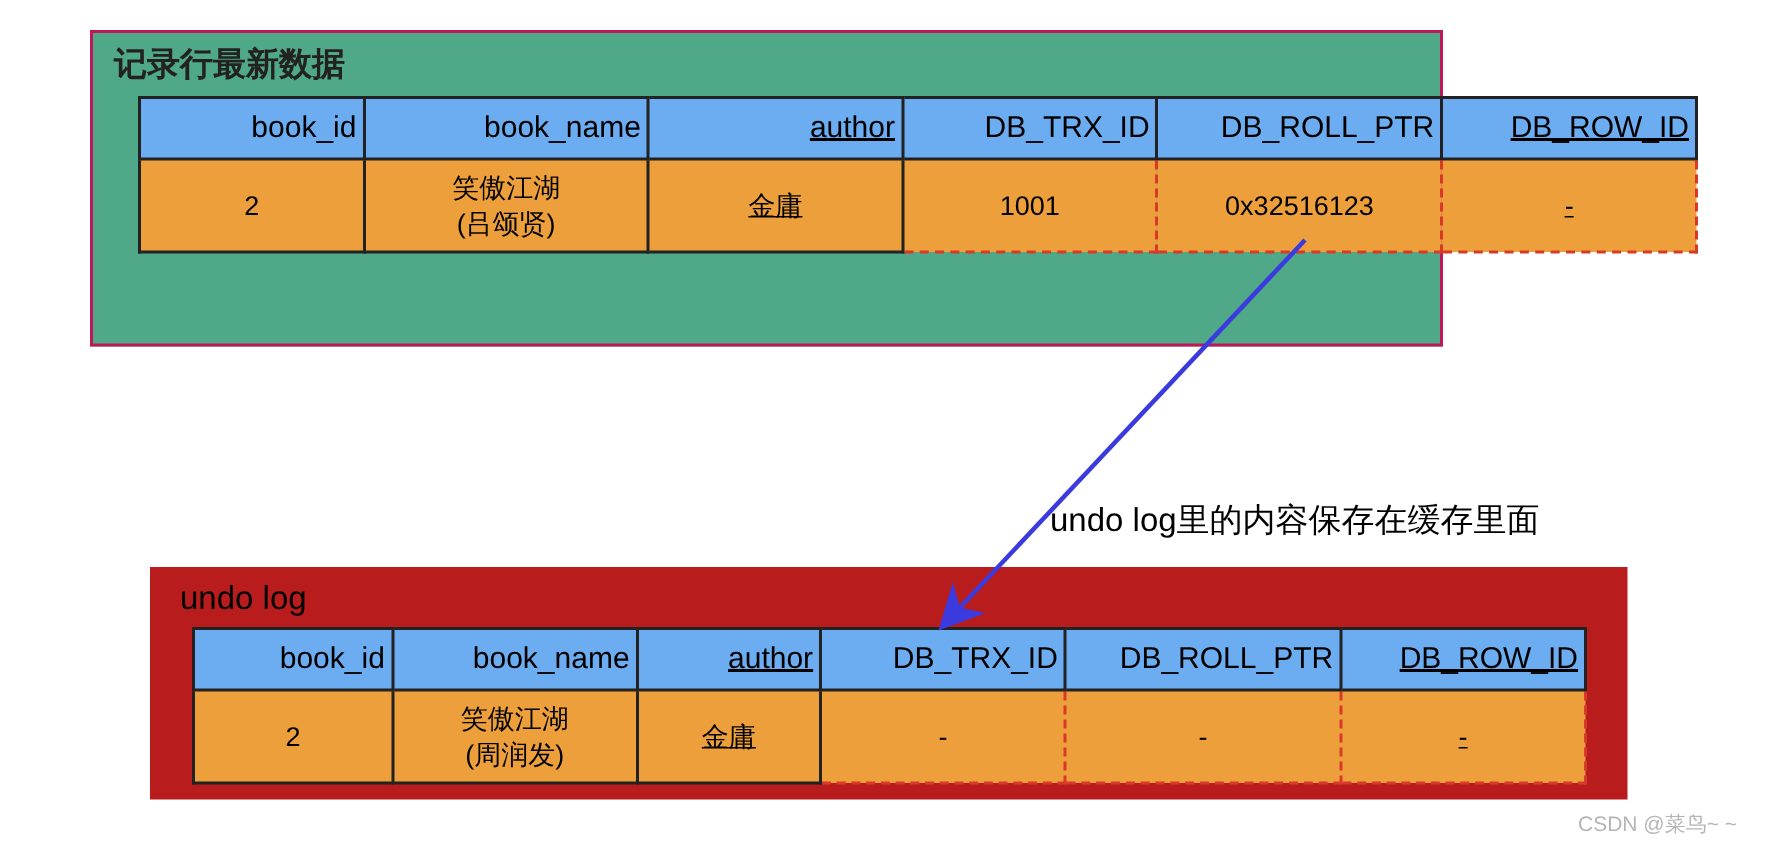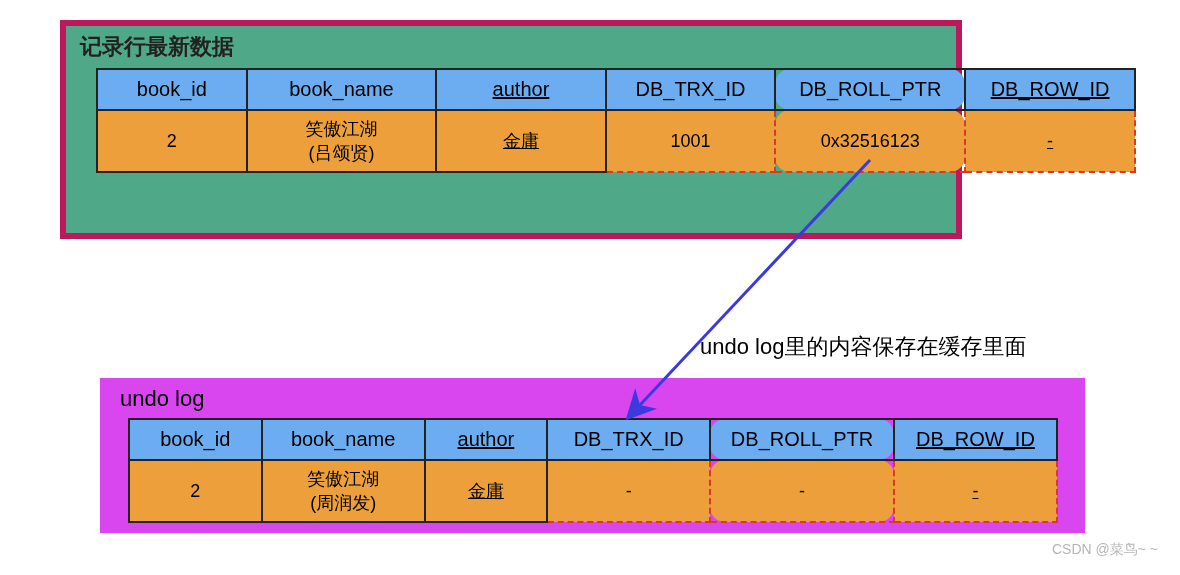--- a/index.html
+++ b/index.html
@@ -10,39 +10,39 @@
     width: 1180px;
     height: 575px;
     position: relative;
     background: #fff;
   }
   .top-panel {
     position: relative;
     width: 902px;
     margin-left: 40px;
     background: #4fa887;
-    border: 6px solid #be185d;
+    border: 2px solid #be185d;
     padding: 0 0 60px 0;
   }
   .top-title {
     font-size: 22px;
     font-weight: bold;
     color: #222;
     padding: 6px 14px 6px 14px;
   }
   table.data-table {
     border-collapse: collapse;
     margin-left: 30px;
     width: 1040px;
   }
   table.data-table th {
     background: #6cacf0;
     border: 2px solid #222;
     padding: 8px 4px;
-    text-align: center;
+    text-align: right;
     font-weight: normal;
     font-size: 20px;
     color: #000;
     height: 38px;
   }
   table.data-table td {
     background: #ec9f3a;
     border: 2px solid #222;
     padding: 6px 4px;
     text-align: center;
@@ -56,37 +56,37 @@
     border-top: 2px solid #222 !important;
   }
   .dashed-red-first {
     border-left: 2px dashed #d83a2a !important;
   }
   
   .c1 { width: 150px; }
   .c2 { width: 190px; }
   .c3 { width: 170px; text-decoration: underline; }
   .c4 { width: 170px; }
-  .c5 { width: 190px; border-radius: 15px; }
+  .c5 { width: 190px; }
   .c6 { width: 170px; text-decoration: underline; }
 
   .annotation {
     position: absolute;
     left: 700px;
     top: 332px;
     font-size: 22px;
     color: #000;
   }
 
   .bottom-panel {
     position: absolute;
     top: 378px;
     left: 100px;
     width: 985px;
-    background: #d946ef;
+    background: #b91c1c;
     padding: 0 0 10px 0;
   }
   .bottom-title {
     font-size: 22px;
     color: #000;
     padding: 8px 16px 6px 20px;
   }
   .bottom-panel table.data-table {
     margin-left: 28px;
     width: 930px;

